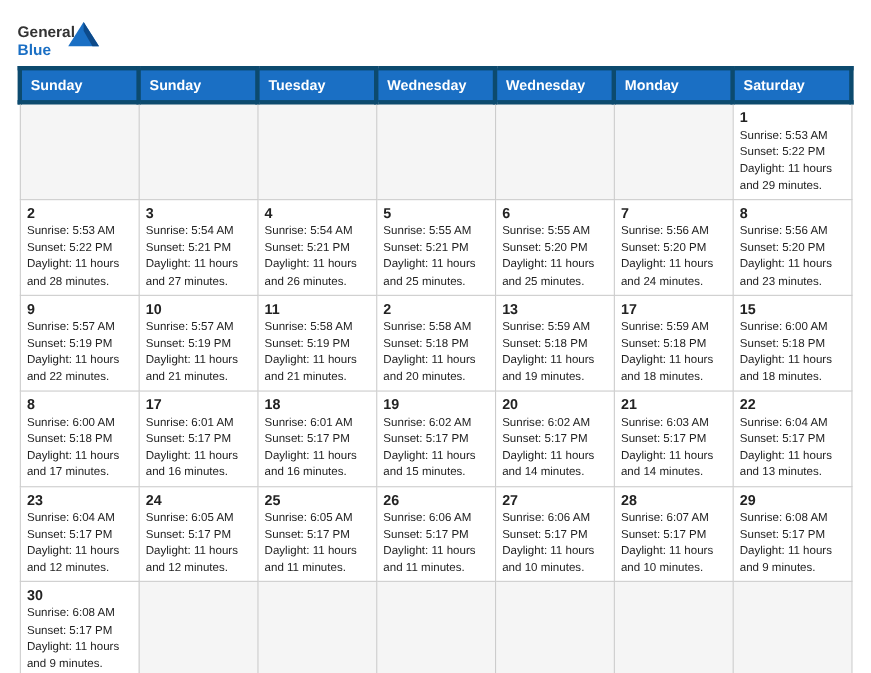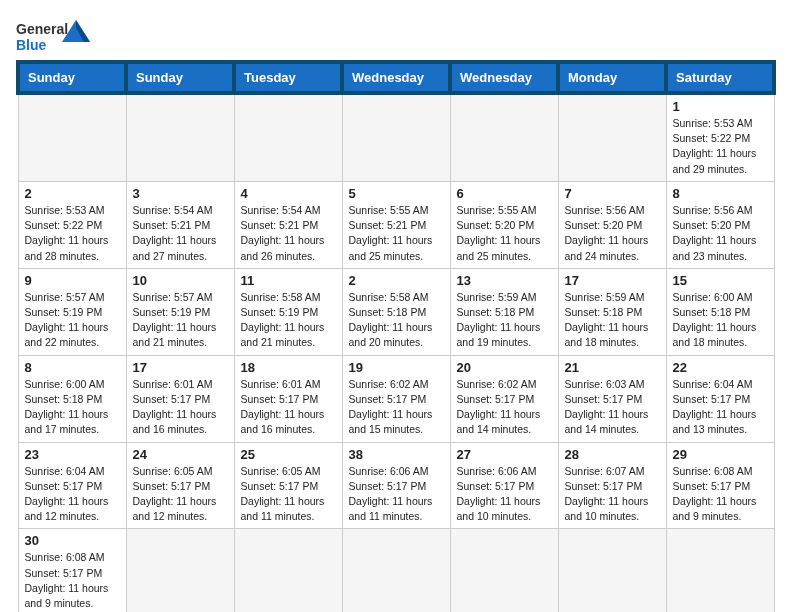--- a/index.html
+++ b/index.html
@@ -290,21 +290,21 @@
 and 12 minutes.</div>
         </td>
         <td>
           <span class="day-number">25</span>
           <div class="cell-info" style="white-space: pre-line;">Sunrise: 6:05 AM
 Sunset: 5:17 PM
 Daylight: 11 hours
 and 11 minutes.</div>
         </td>
         <td>
-          <span class="day-number">38</span>
+          <span class="day-number">26</span>
           <div class="cell-info" style="white-space: pre-line;">Sunrise: 6:06 AM
 Sunset: 5:17 PM
 Daylight: 11 hours
 and 11 minutes.</div>
         </td>
         <td>
           <span class="day-number">27</span>
           <div class="cell-info" style="white-space: pre-line;">Sunrise: 6:06 AM
 Sunset: 5:17 PM
 Daylight: 11 hours

